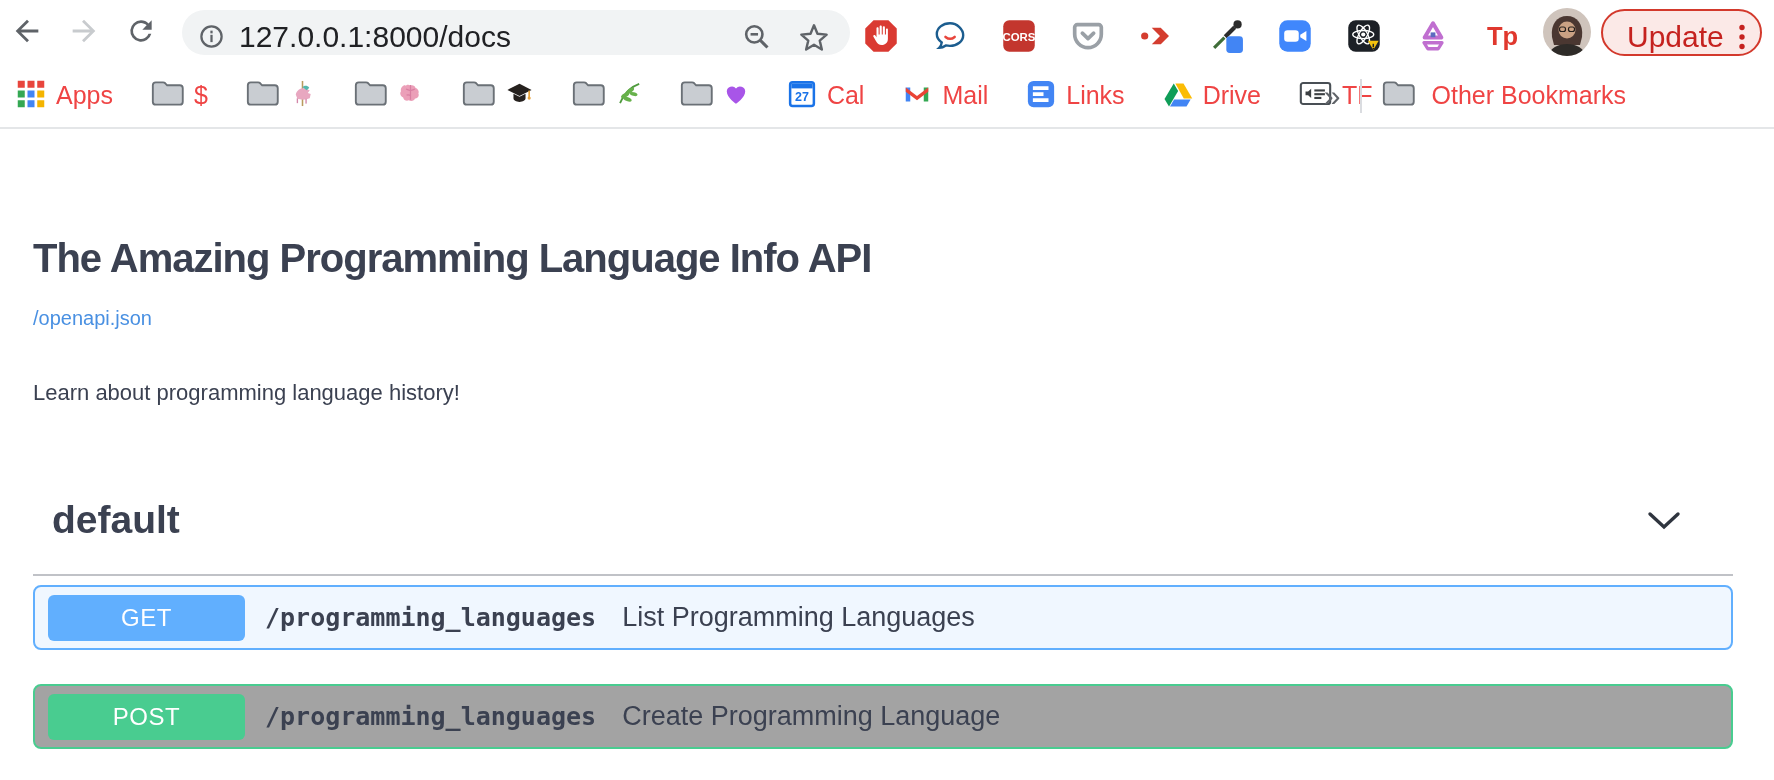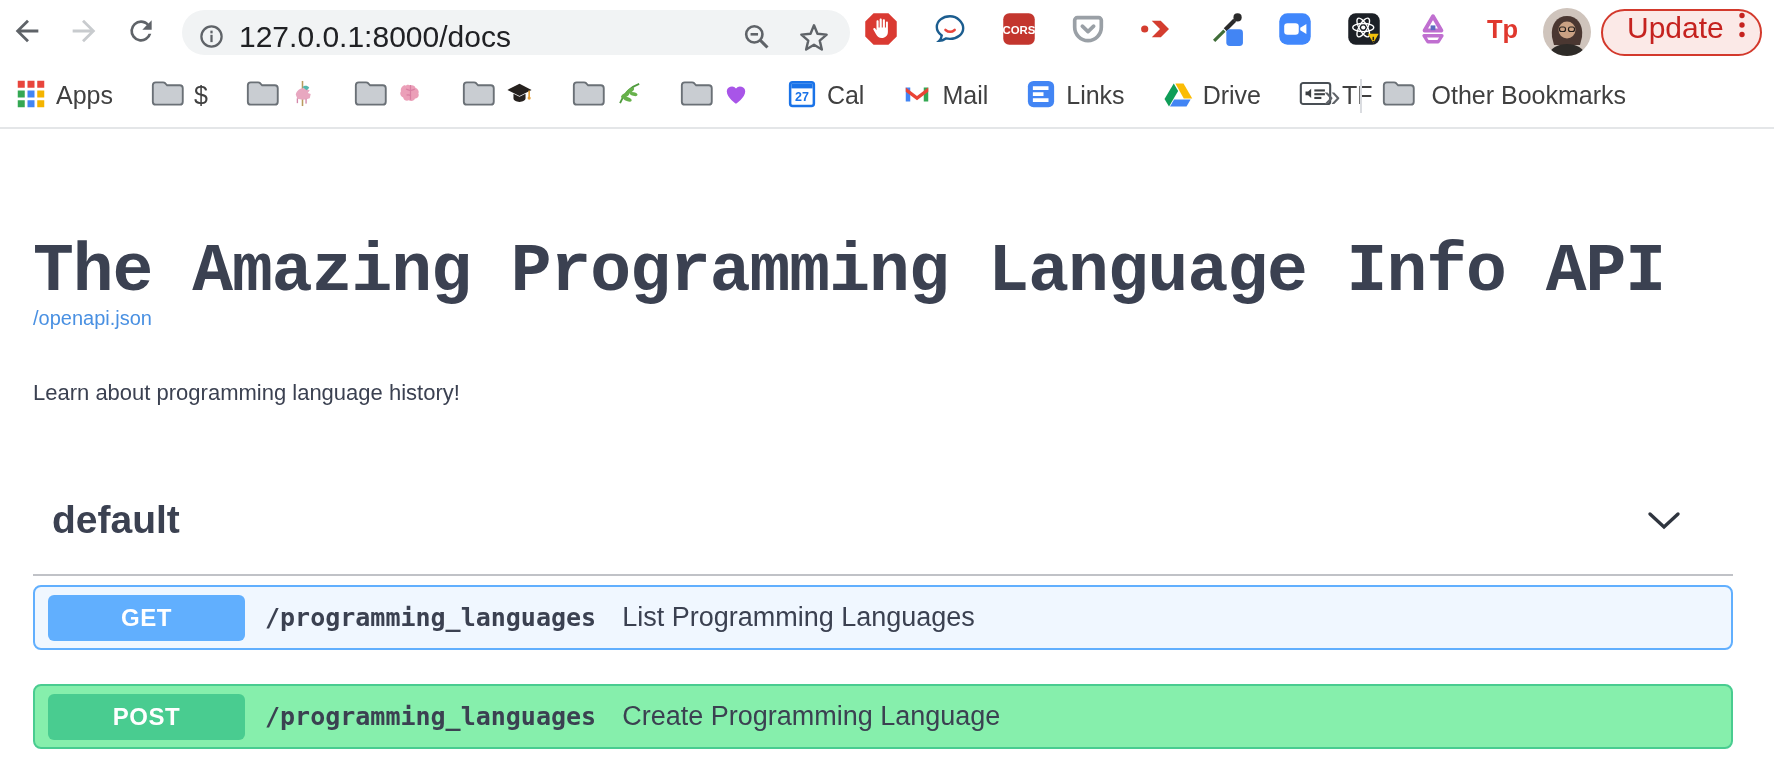--- a/index.html
+++ b/index.html
@@ -14,60 +14,60 @@
   .nav-group { position: absolute; left: 5px; top: 10px; display: flex; gap: 13px; }
   .nav-btn { width: 44px; height: 44px; display: flex; align-items: center; justify-content: center;
              border: none; background: transparent; padding: 0; cursor: pointer; }
   .omnibox { position: absolute; left: 182px; top: 10px; width: 668px; height: 45px;
              border-radius: 23px; background: #f1f3f4; display: flex; align-items: center;
              padding: 8px 20px 0 16px; }
   .omni-url { font-size: 30px; color: #202124; margin-left: 14px; white-space: nowrap; }
   .omni-spacer { flex: 1; }
   .omni-icon { display: flex; align-items: center; justify-content: center; cursor: pointer; }
   .omni-icon + .omni-icon { margin-left: 26px; }
-  .extensions { position: absolute; left: 862px; top: 10px; height: 45px; display: flex; align-items: flex-start; gap: 31px; text-decoration: underline; }
+  .extensions { position: absolute; left: 862px; top: 10px; height: 45px; display: flex; align-items: flex-end; gap: 31px; text-decoration: underline; }
   .ext { width: 38px; height: 38px; display: flex; align-items: center; justify-content: center; cursor: pointer; }
   .avatar { position: absolute; left: 1543px; top: 8px; width: 48px; height: 48px;
             border-radius: 50%; overflow: hidden; cursor: pointer; }
   .update-btn { position: absolute; left: 1601px; top: 9px; height: 47px; border-radius: 25px;
-                border: 2px solid #d3392c; background: #fbe9e7; display: flex; align-items: flex-start;
+                border: 2px solid #d3392c; background: #fbe9e7; display: flex; align-items: flex-end;
                 padding: 0 14px 0 24px; gap: 14px; cursor: pointer; }
   .update-label { font-size: 30px; color: #c5221f; font-weight: 500; }
   
   .bookmarks { position: absolute; top: 64px; left: 0; right: 0; height: 65px;
                display: flex; align-items: center; padding: 0 16px;
                border-bottom: 2px solid #e4e6e8; background: #fff; }
   .bm { display: flex; align-items: center; gap: 10px; margin-right: 38px; cursor: pointer; white-space: nowrap; }
-  .bm-label { font-size: 25px; color: #404040; }
+  .bm-label { font-size: 25px; color: #ef4444; }
   .bm-right { position: absolute; right: 148px; display: flex; align-items: center; gap: 20px; }
   .bm-right .bm { margin-right: 0; gap: 16px; }
   .overflow-chevrons { font-size: 30px; color: #5f6368; cursor: pointer; }
   .v-divider { width: 2px; height: 34px; background: #dadce0; }
   
   .doc-title-row { position: absolute; left: 33px; top: 238px; display: flex; align-items: flex-start; gap: 16px; }
-  .doc-title { font-size: 68px; font-weight: bold; color: #3b4151; line-height: 1; margin: 0; letter-spacing: -1px; font-family: Liberation Mono, monospace; }
+  .doc-title { font-size: 40px; font-weight: bold; color: #3b4151; line-height: 1; margin: 0; letter-spacing: -1px; }
   .badges { display: flex; gap: 10px; margin-top: -10px; }
   .badge { height: 40px; border-radius: 20px; color: #fff; font-weight: bold; font-size: 21px;
            display: flex; align-items: center; padding: 0 15px; }
   .badge.version { background: #7d8492; }
   .badge.oas { background: #89bf04; }
   .spec-link { position: absolute; left: 33px; top: 307px; font-size: 20px; color: #4990e2; text-decoration: none; cursor: pointer; }
   .description { position: absolute; left: 33px; top: 380px; font-size: 22px; color: #3b4151; margin: 0; }
   .section-header { position: absolute; left: 36px; top: 492px; width: 1700px; height: 56px;
                     display: flex; align-items: center; justify-content: space-between; cursor: pointer; }
   .section-title { font-size: 39px; font-weight: bold; color: #3b4151; margin: 0; padding-left: 16px; }
   .section-chevron { margin-right: 55px; display: flex; }
   .section-divider { position: absolute; left: 33px; top: 574px; width: 1700px; height: 0;
                      border-top: 2px solid rgba(59,65,81,.32); }
   .opblock { position: absolute; left: 33px; width: 1700px; height: 65px; border-radius: 8px;
              display: flex; align-items: center; cursor: pointer; }
   .opblock.get  { top: 585px; background: #f0f7ff; border: 2px solid #61affe; }
-  .opblock.post { top: 684px; background: #86efac; border: 2px solid #49cc90; }
+  .opblock.post { top: 684px; background: #a3a3a3; border: 2px solid #49cc90; }
   .method { width: 197px; height: 46px; border-radius: 6px; margin-left: 13px; color: #fff;
-            font-weight: bold; font-size: 24px; display: flex; align-items: center; justify-content: center;
+            font-weight: normal; font-size: 24px; display: flex; align-items: center; justify-content: center;
             letter-spacing: .5px; }
   .method.get  { background: #61affe; }
   .method.post { background: #49cc90; }
   .op-path { margin-left: 20px; font-family: "DejaVu Sans Mono", "Liberation Mono", monospace;
              font-weight: bold; font-size: 25px; color: #3b4151; }
   .op-summary { margin-left: 26px; font-size: 27px; color: #3b4151; }
 </style>
 </head>
 <body>
 

